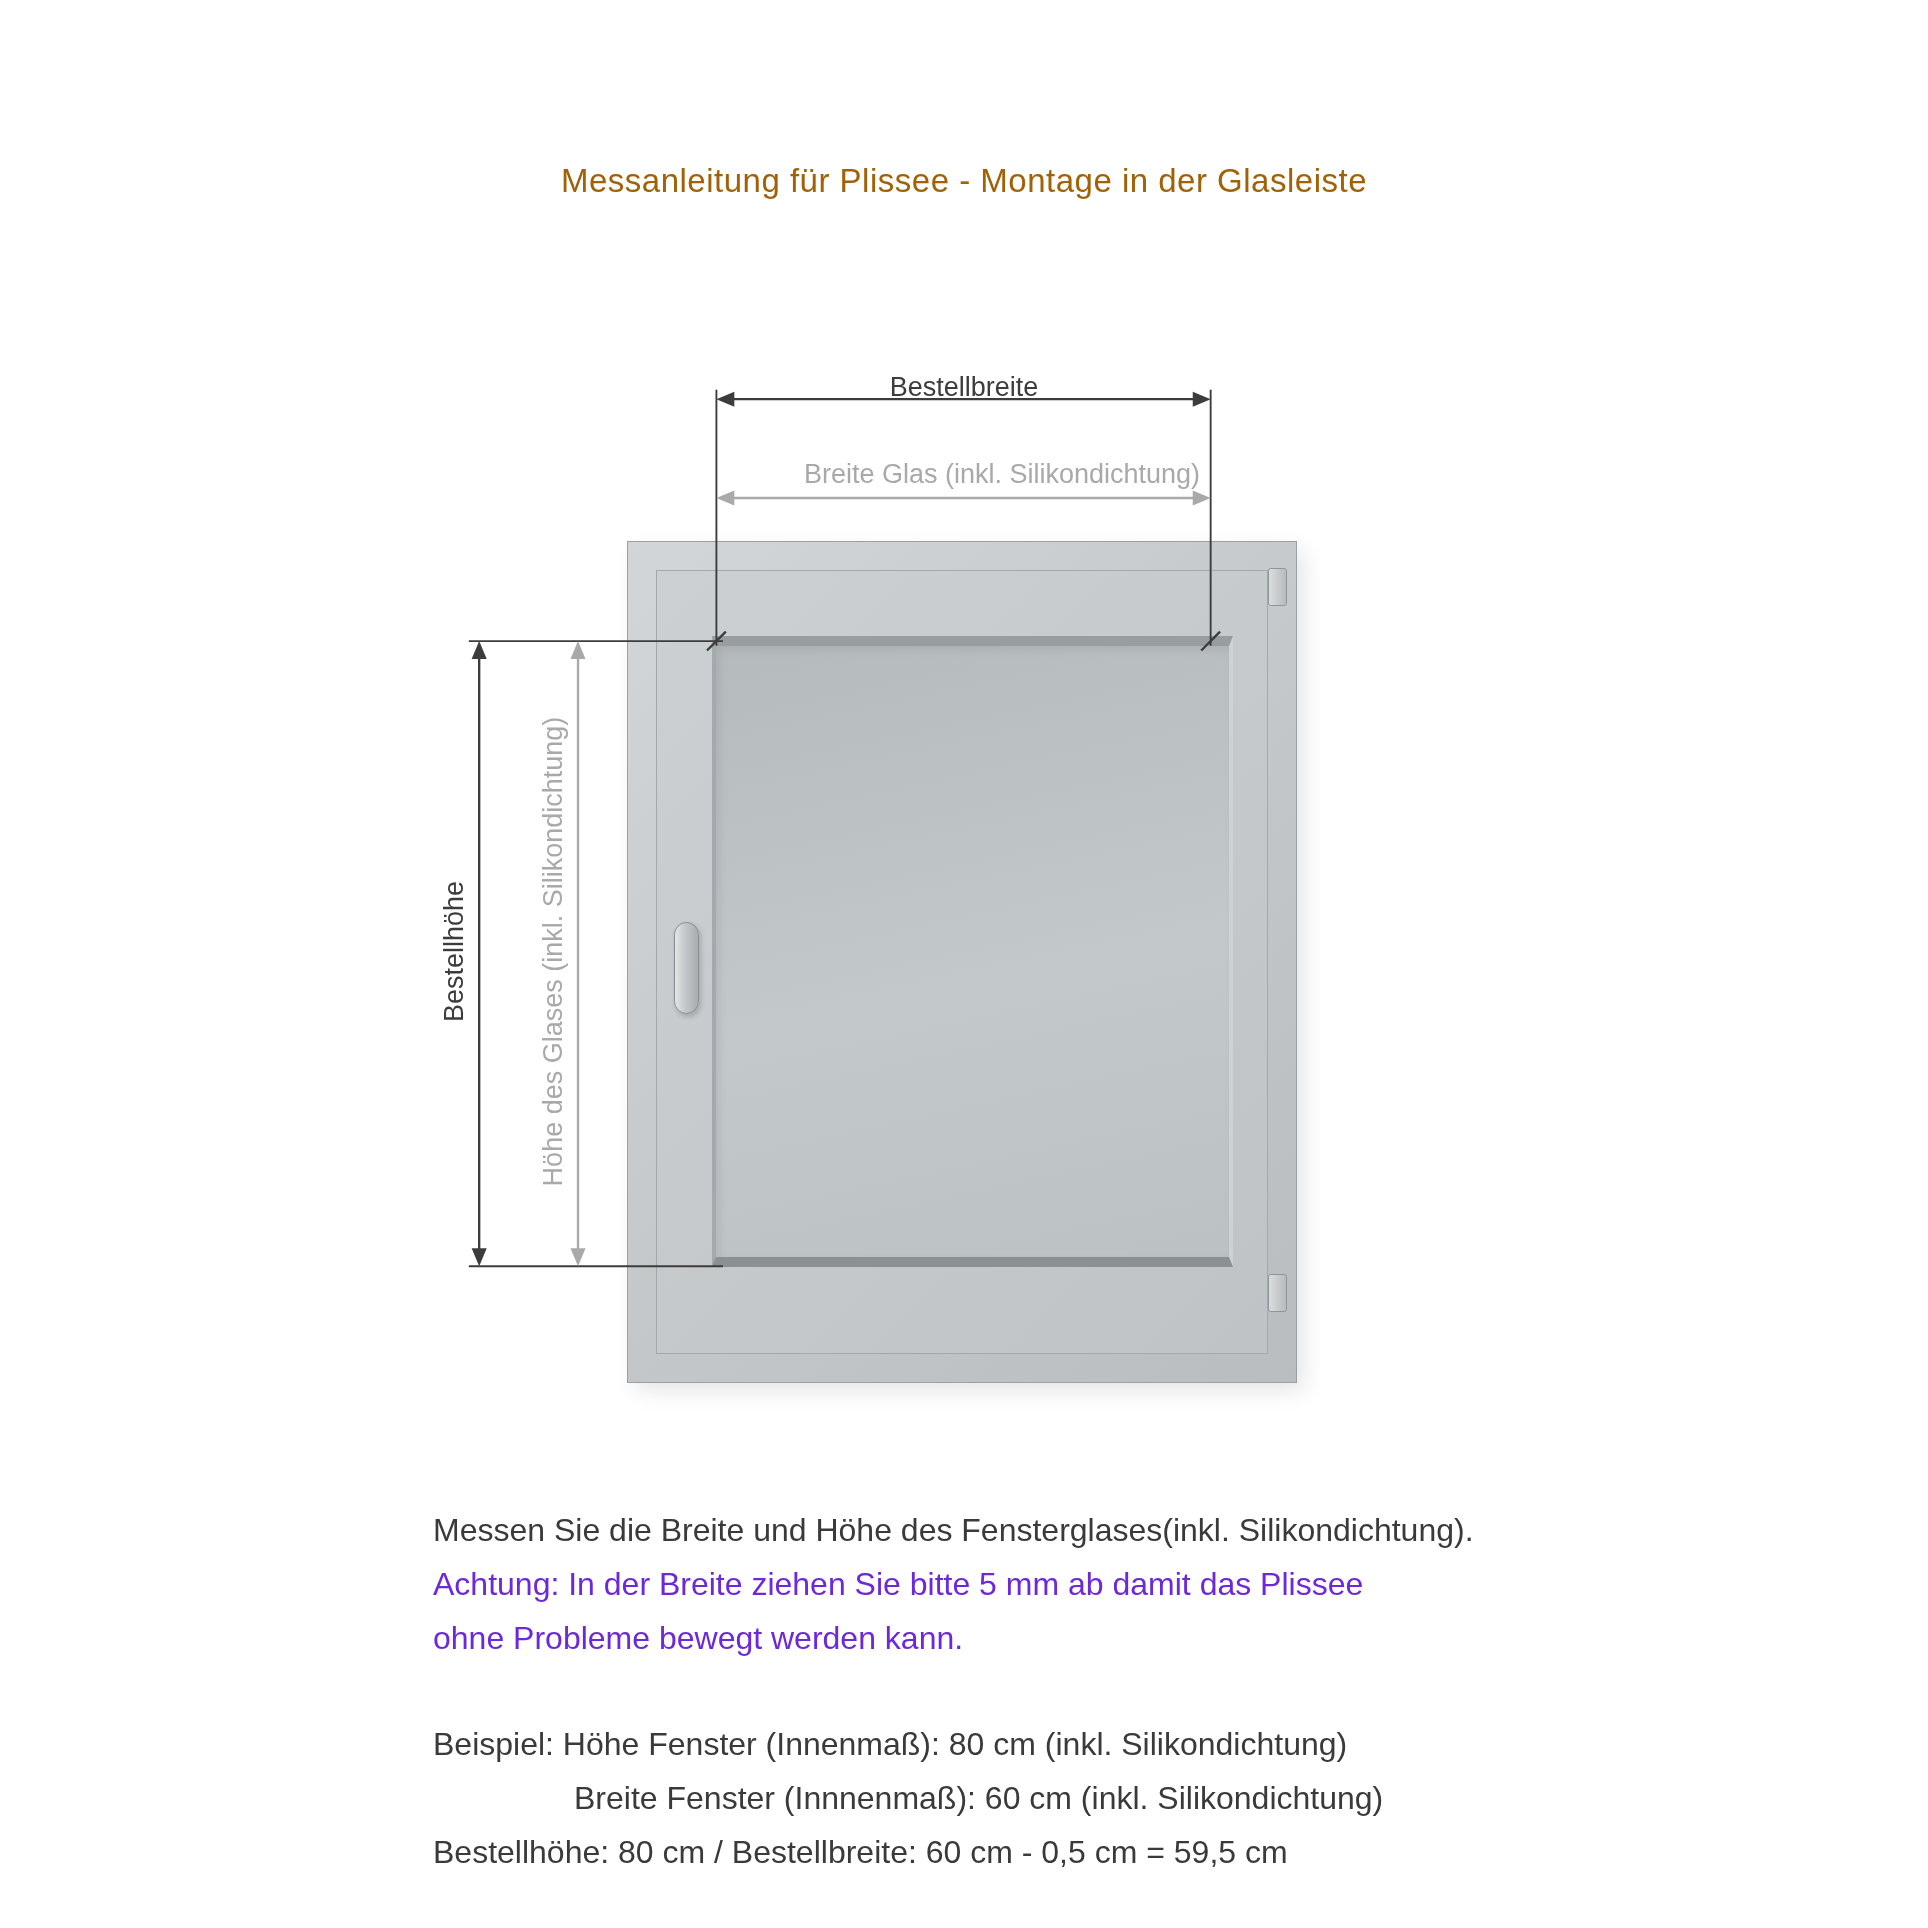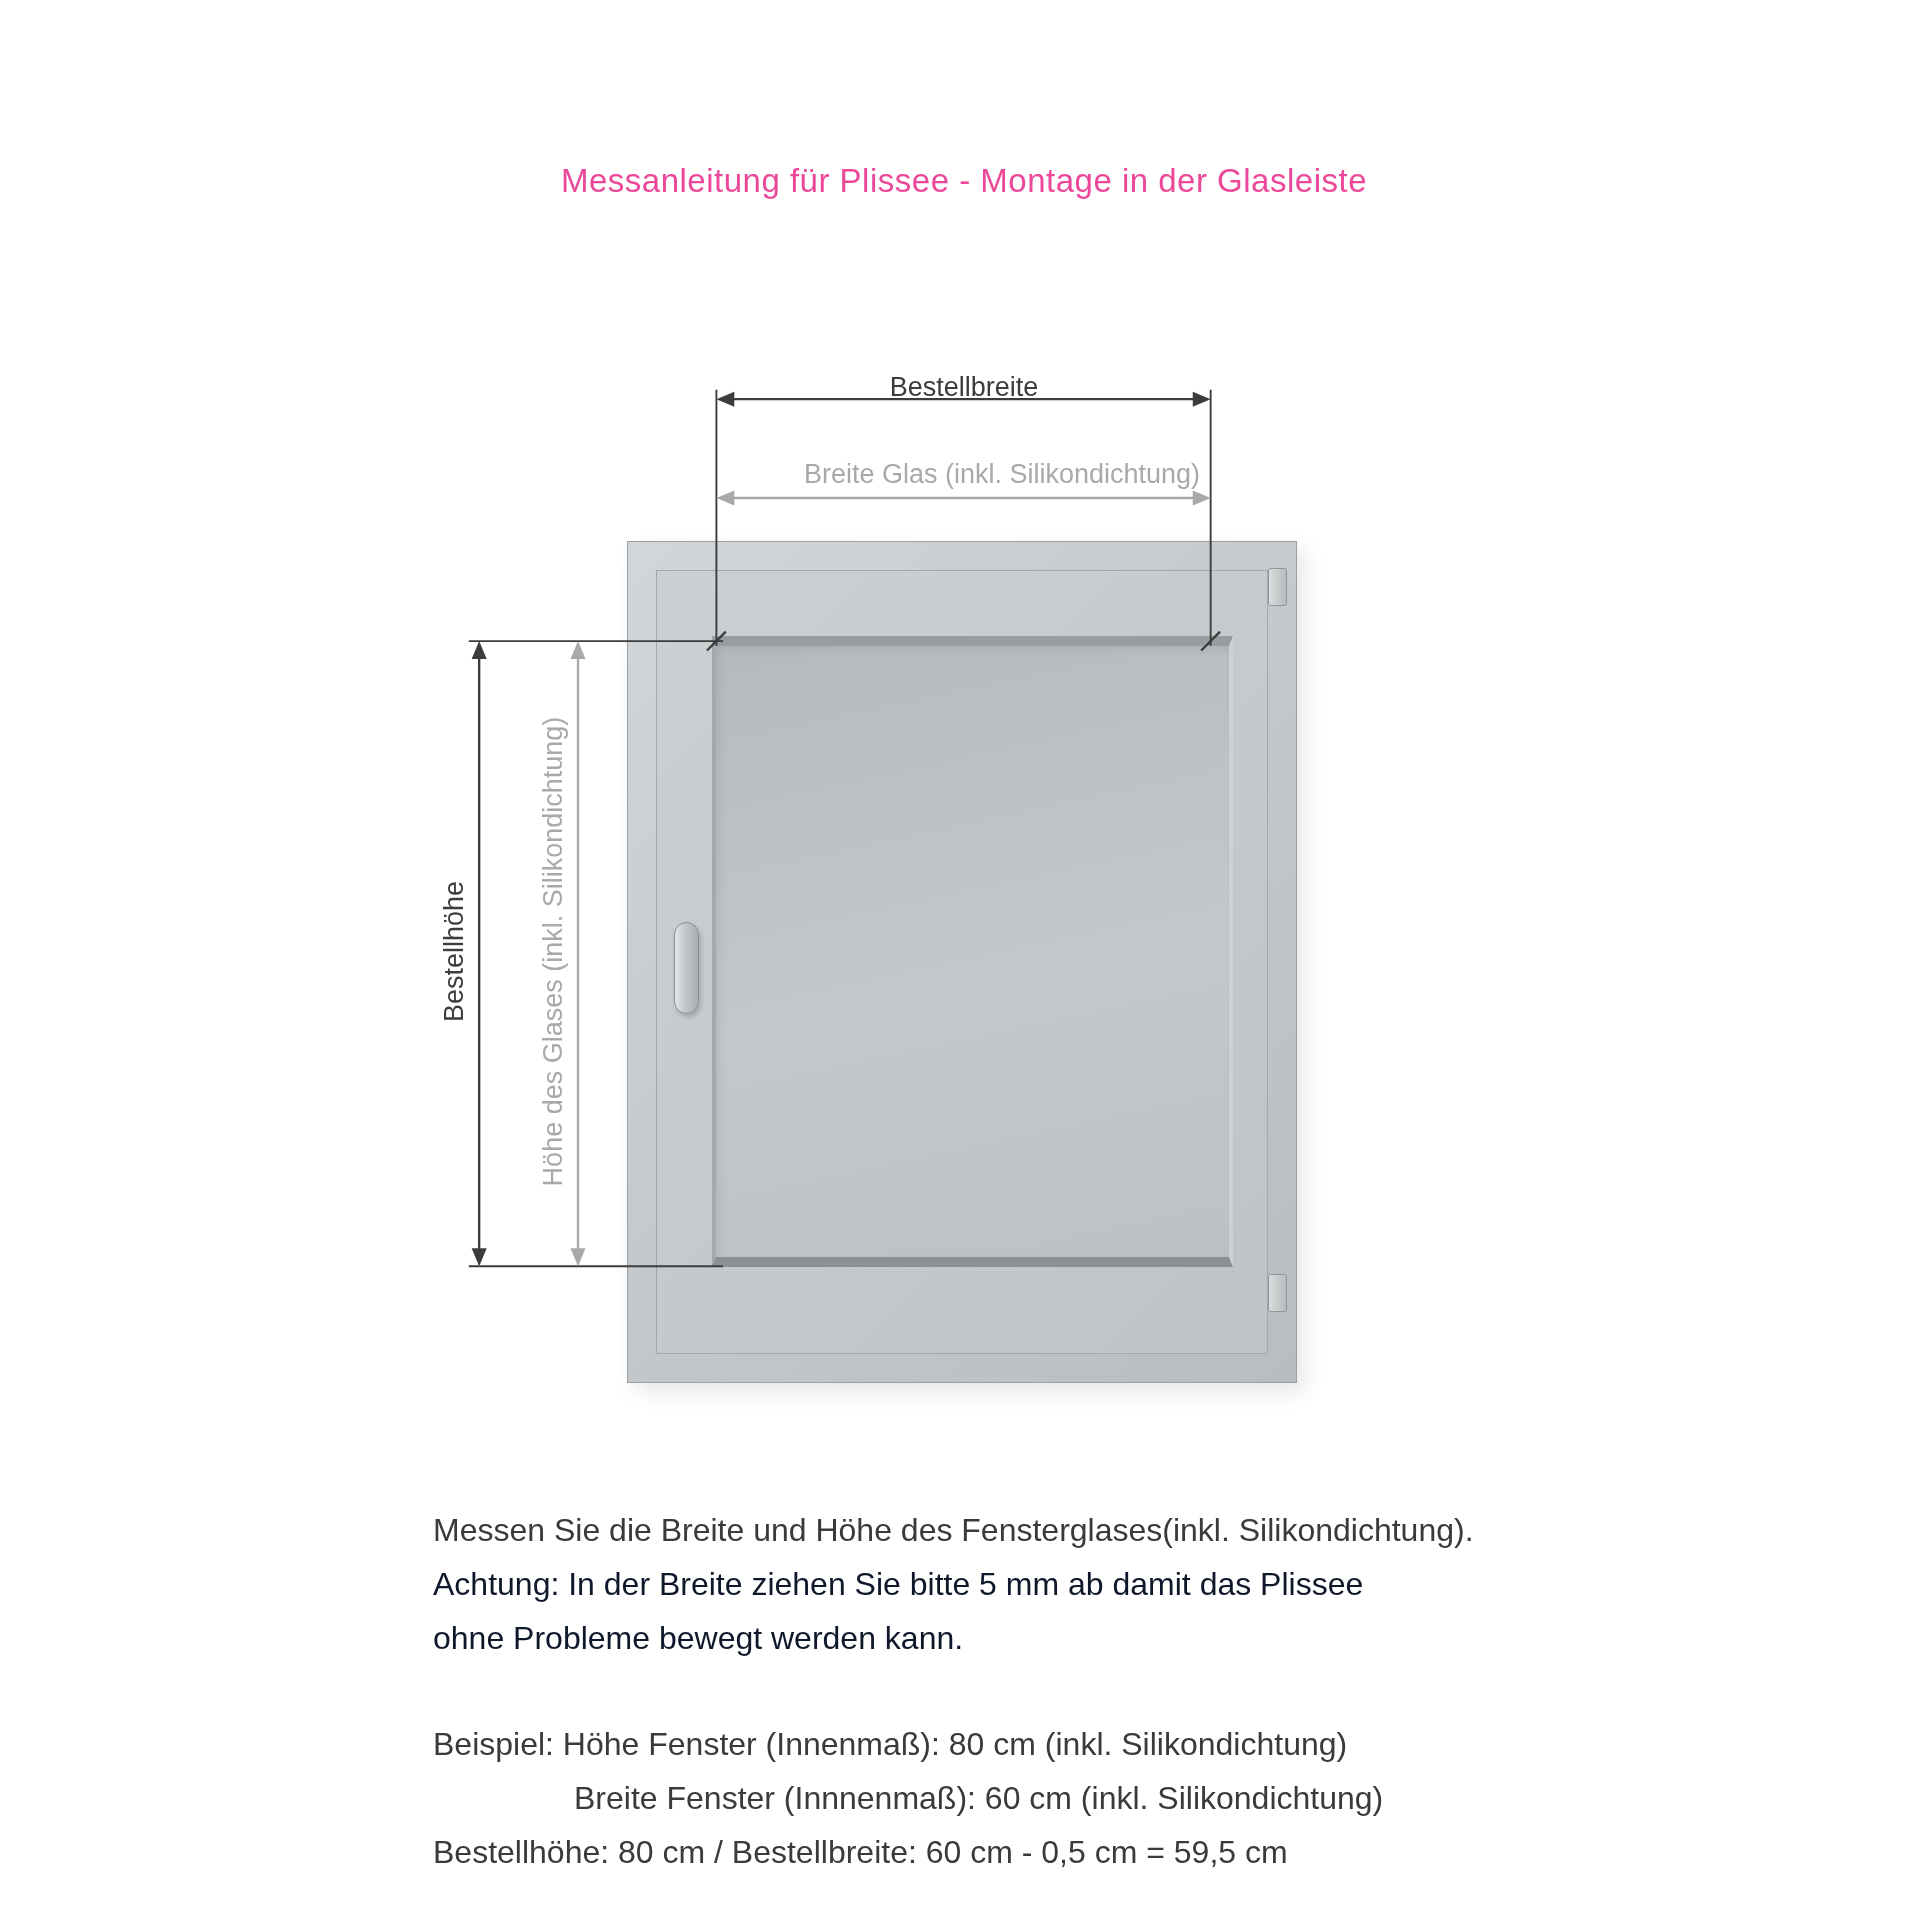--- a/index.html
+++ b/index.html
@@ -15,21 +15,21 @@
   }
 
   .page-title {
     position: absolute;
     top: 162px;
     left: 0;
     width: 100%;
     text-align: center;
     font-size: 33px;
     font-weight: 400;
-    color: #ec4899;
+    color: #a16207;
     letter-spacing: 0.5px;
   }
 
   
   .window {
     position: absolute;
     left: 627px; top: 541px;
     width: 670px; height: 842px;
     background: linear-gradient(135deg, #d3d6d8 0%, #c3c7c9 55%, #b9bdbf 100%);
     border: 1.9px solid #9aa0a3;
@@ -111,21 +111,21 @@
 
   
   .instructions {
     position: absolute;
     left: 433px; top: 1503px;
     width: 1318px;
     font-size: 32px;
     color: #3a3a3a;
   }
   .instructions p { line-height: 54px; }
-  .instructions .warning { color: #0f172a; }
+  .instructions .warning { color: #6d28d9; }
   .instructions .example-start { margin-top: 52px; }
   .instructions .indented { padding-left: 141px; }
 </style>
 </head>
 <body>
 
 <div class="page">
 
   <div class="page-title">Messanleitung für Plissee - Montage in der Glasleiste</div>
 

